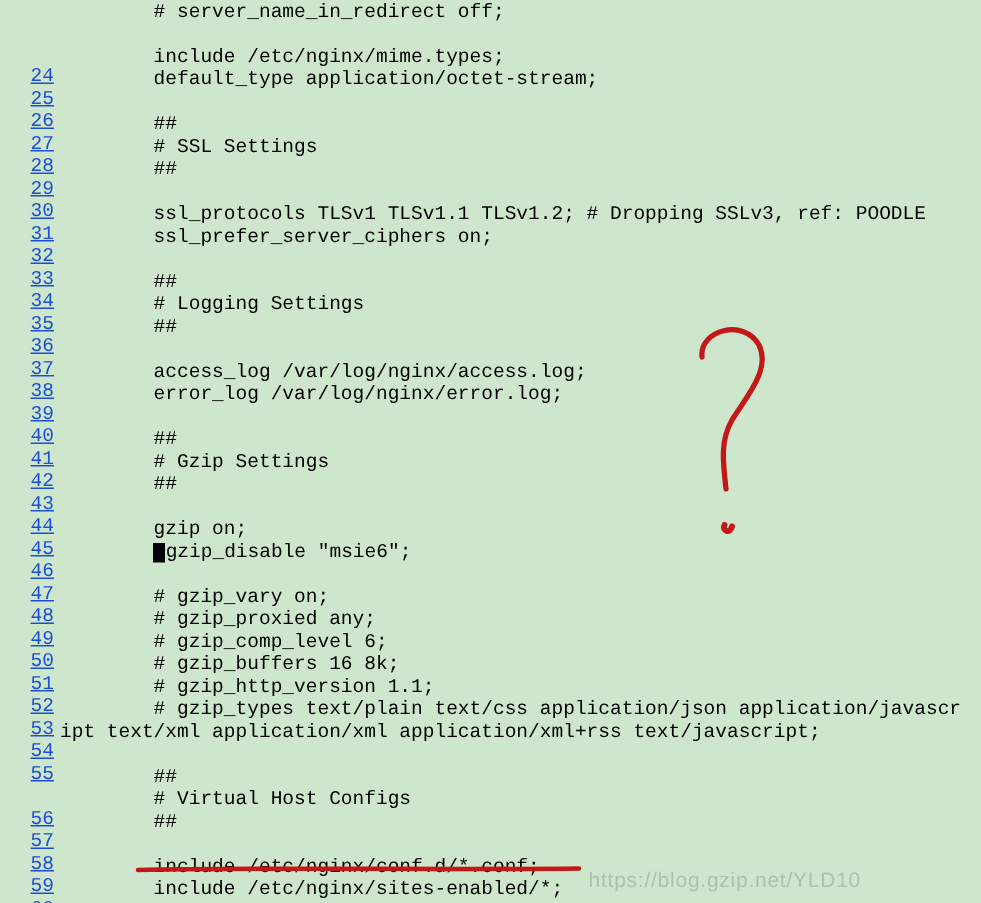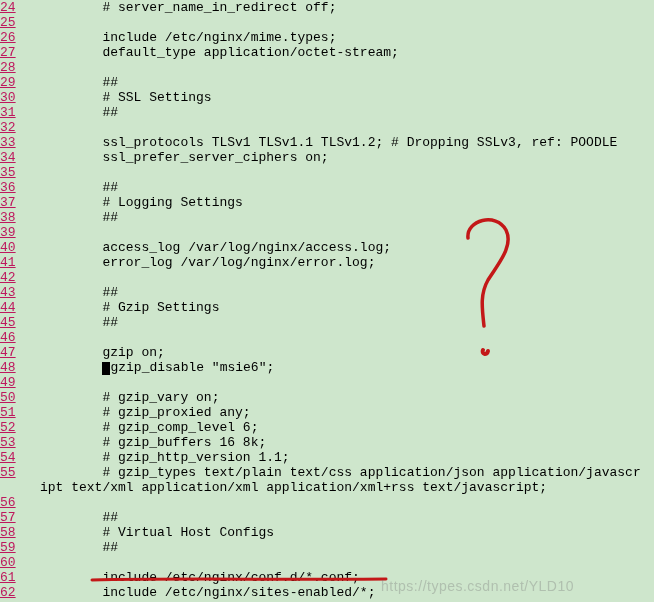--- a/index.html
+++ b/index.html
@@ -18,24 +18,26 @@
   .editor {
     white-space: pre;
     position: relative;
   }
   .line {
     display: flex;
     height: 15px;
   }
   .lineno {
     width: 36px;
+    text-align: right;
     padding-right: 4px;
     text-decoration: underline;
-    color: #be185d;
+    color: #1d4ed8;
     flex-shrink: 0;
+    margin-top: 43px;
   }
   .code {
     white-space: pre;
   }
   .cursor {
     display: inline-block;
     width: 8px;
     height: 13px;
     background: #000;
     vertical-align: bottom;
@@ -84,18 +86,18 @@
 
 <svg class="qmark" width="90" height="170">
   <path d="M 20 30 C 18 12, 48 4, 58 22 C 66 38, 50 56, 40 72 C 32 86, 34 100, 36 118" stroke="#c31818" stroke-width="3.5" fill="none" stroke-linecap="round"></path>
   <path d="M 35 142 C 33 146, 39 148, 40 143" stroke="#c31818" stroke-width="4" fill="none" stroke-linecap="round"></path>
 </svg>
 
 <svg class="red-underline" style="left:90px;top:576px" width="300" height="8">
   <path d="M 2 4 C 80 2, 200 4, 296 3" stroke="#c31818" stroke-width="3" fill="none" stroke-linecap="round"></path>
 </svg>
 
-<div class="watermark">https://types.csdn.net/YLD10</div>
+<div class="watermark">https://blog.gzip.net/YLD10</div>
 
 <div class="statusbar">
   <span class="pos">48,1-8</span>
   <span class="pct">56%</span>
 </div>
 
 </body></html>

